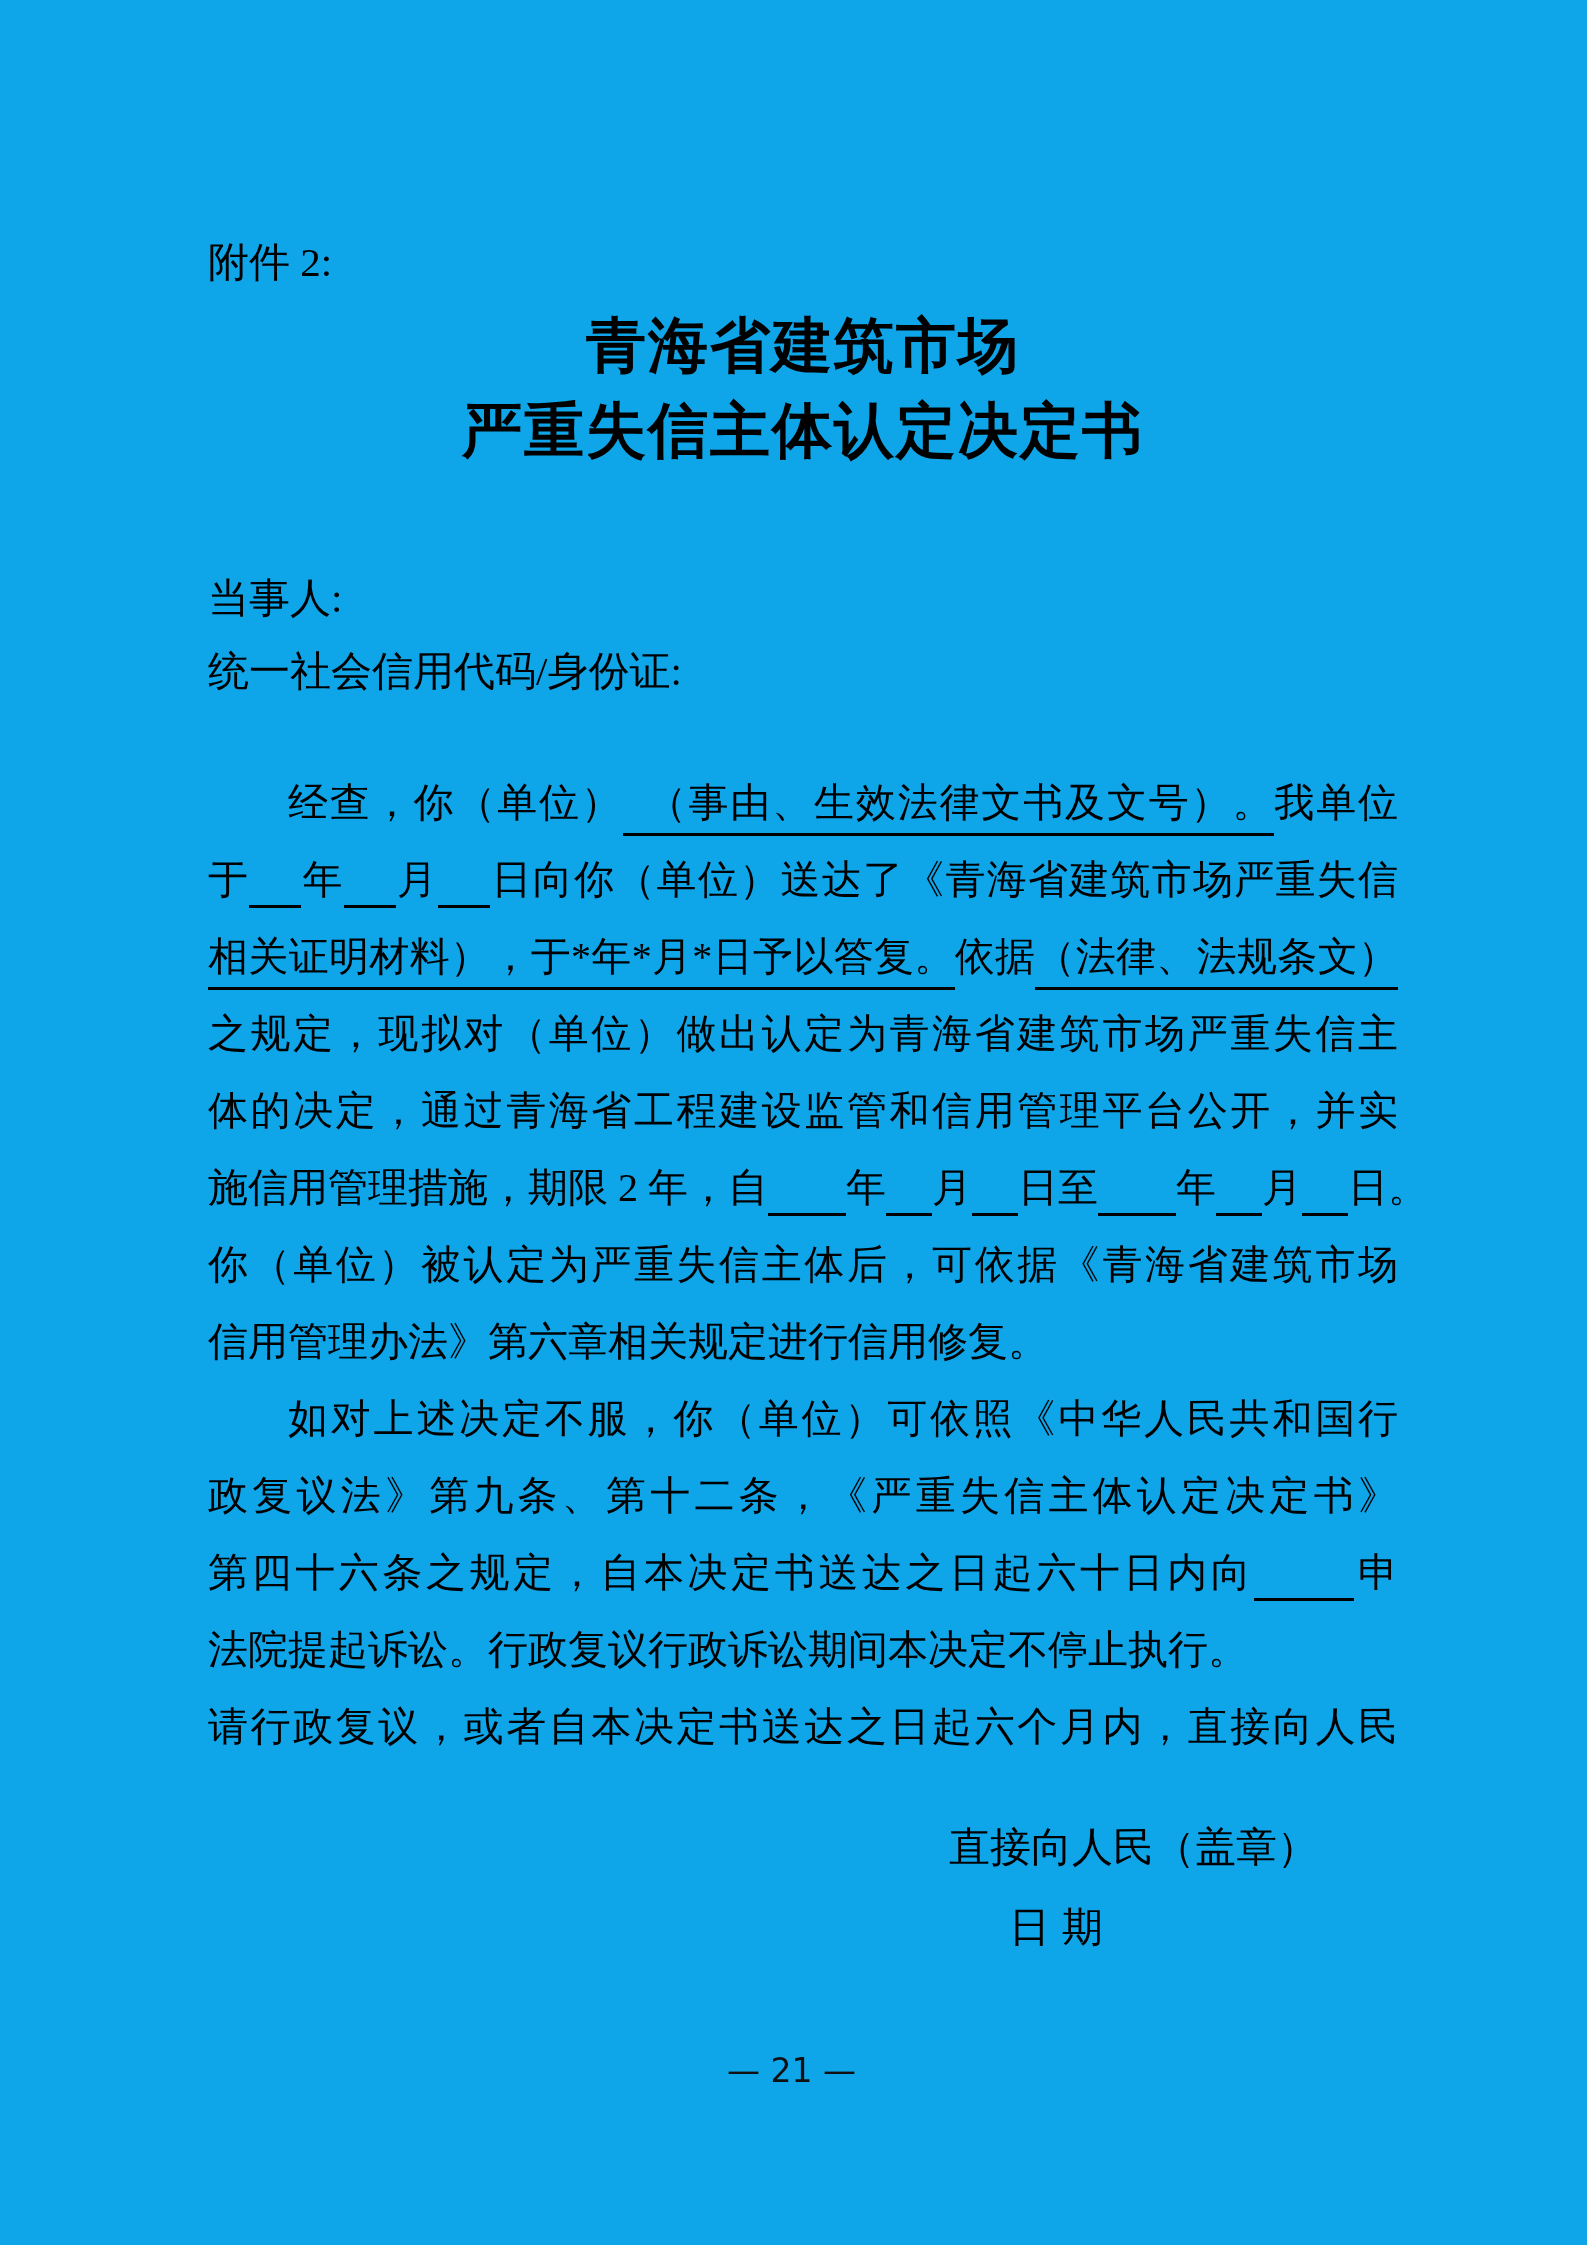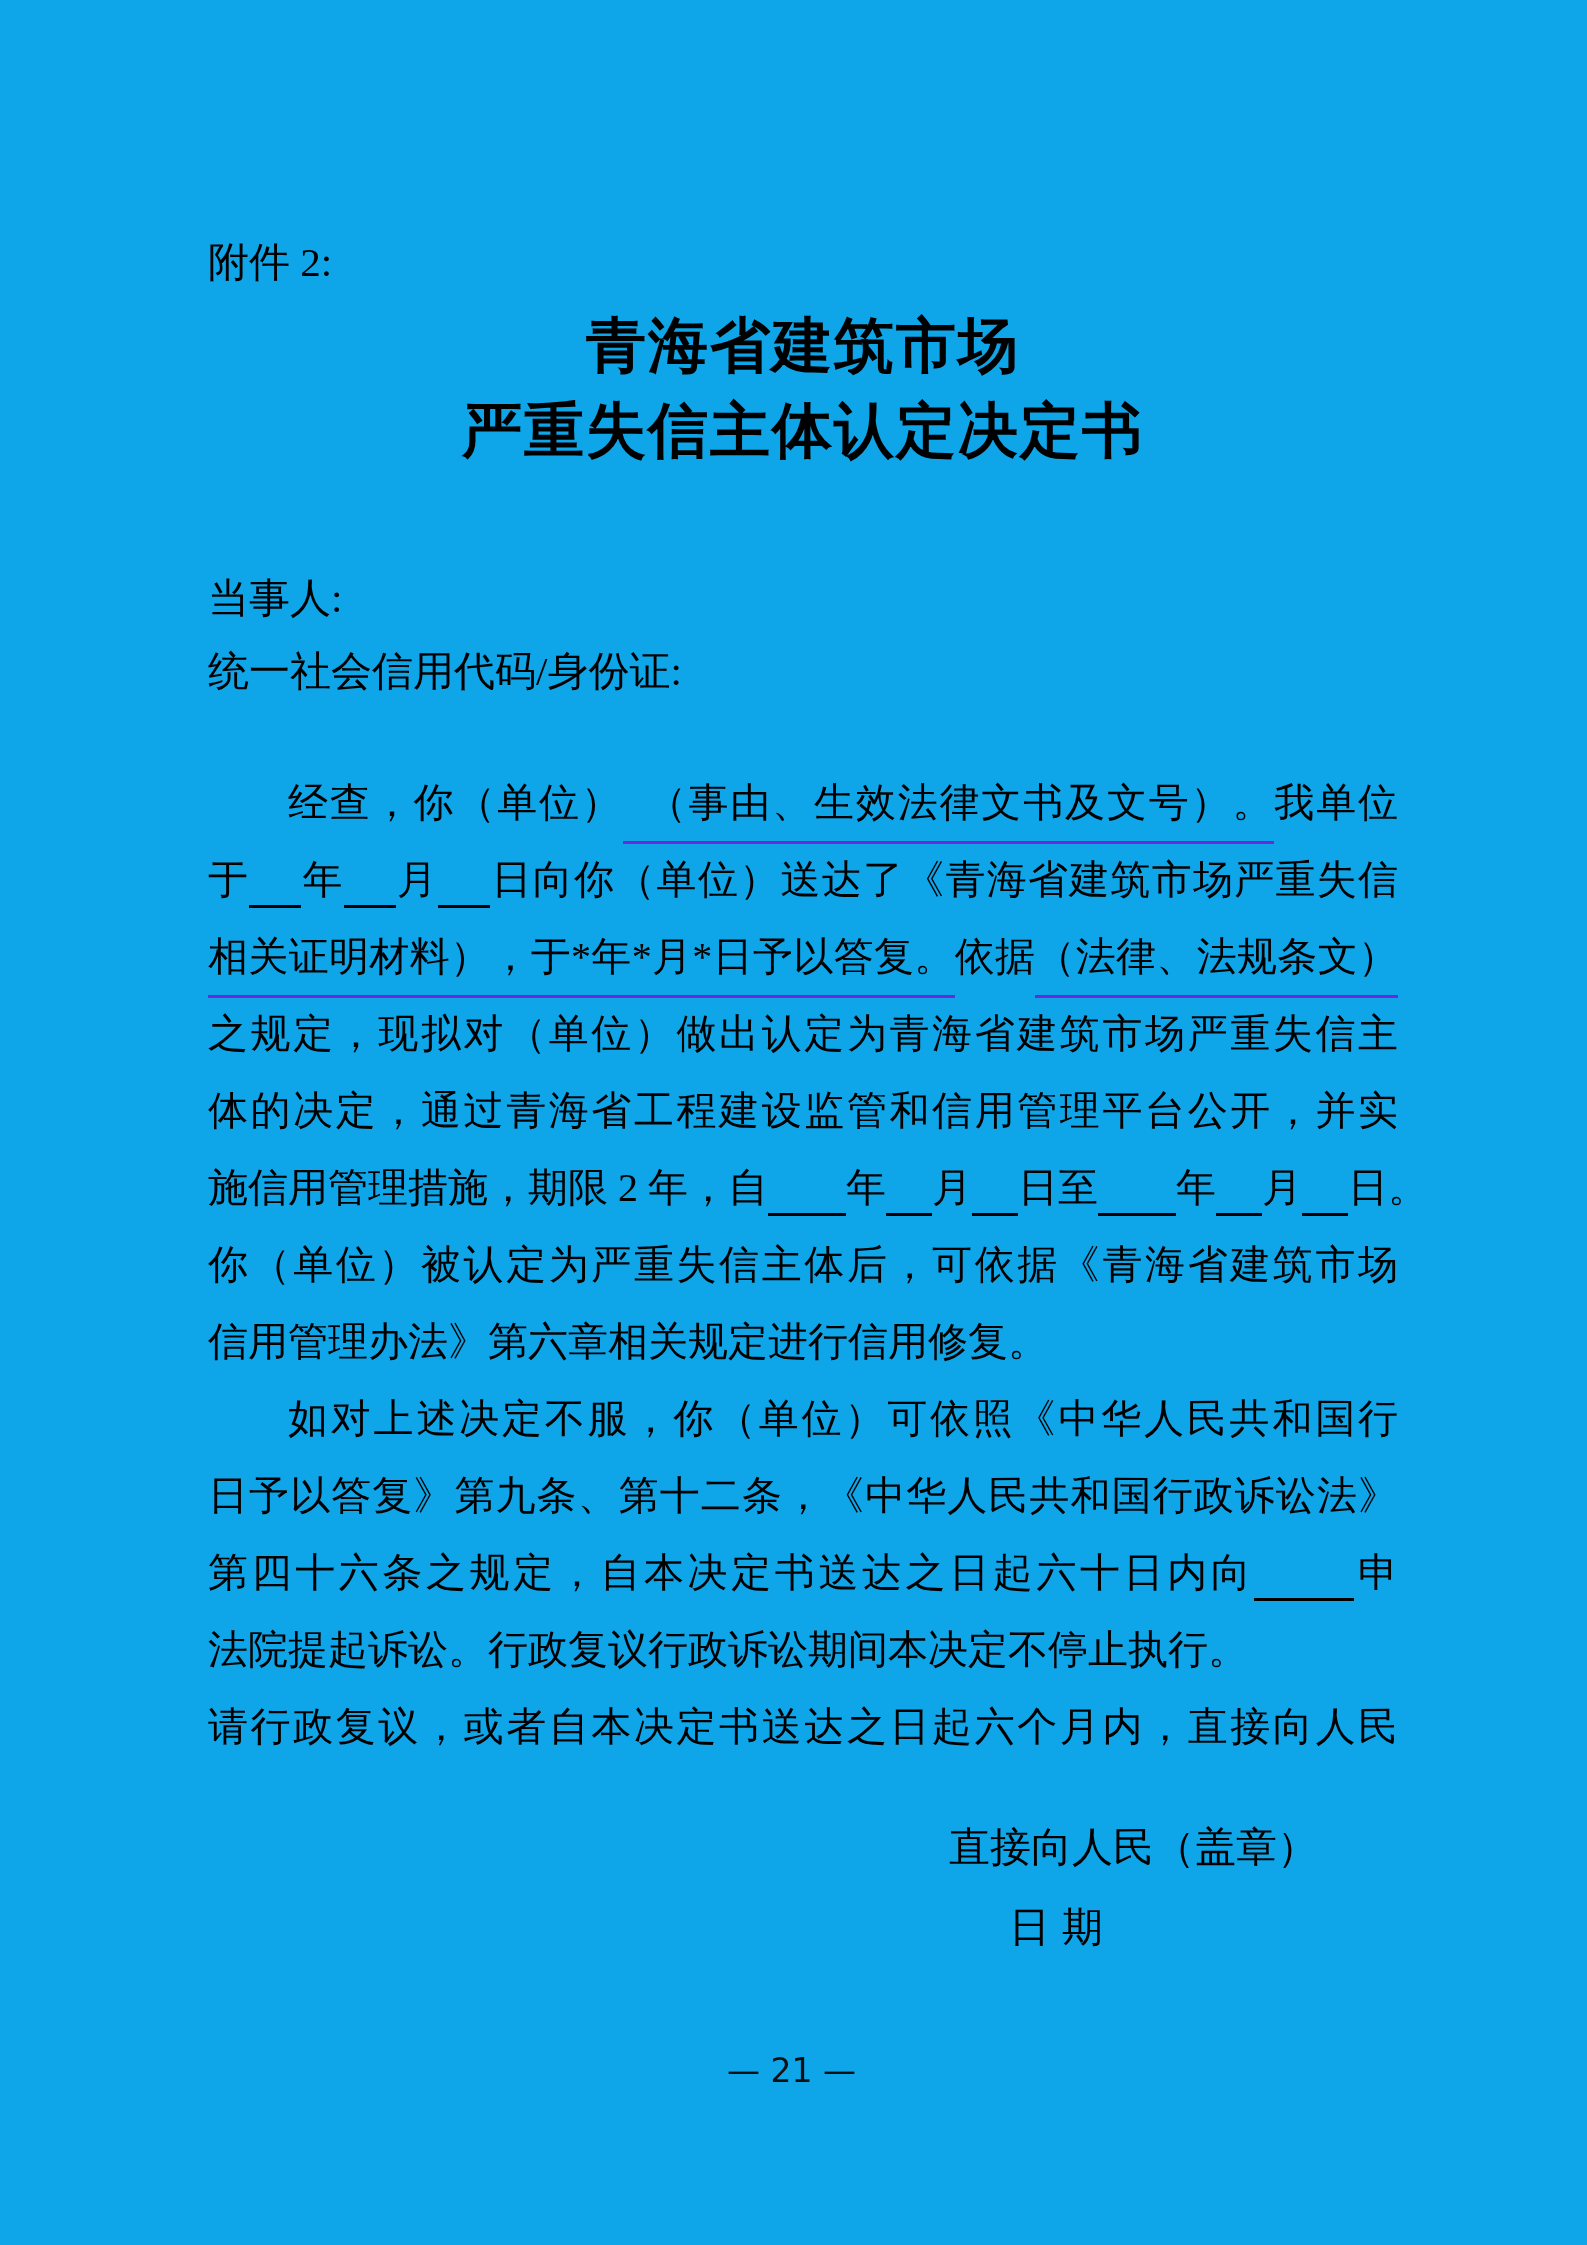--- a/index.html
+++ b/index.html
@@ -46,22 +46,22 @@
     white-space: nowrap; 
   }
   .bodyline.lastline {
     text-align: left;
     text-align-last: left;
   }
   .bodyline.indent {
     text-indent: 80px;
   }
   .seg-u {
-    border-bottom: 3px solid #6d28d9;
-    padding-bottom: 16px;
+    border-bottom: 3px solid #000000;
+    padding-bottom: 8px;
   }
   .seg-blank {
     display: inline-block;
     border-bottom: 3px solid #000000;
     line-height: normal;
     padding-bottom: 2px;
   }
   .signature {
     margin-top: 42px;
     font-size: 41px;
@@ -105,21 +105,21 @@
   <div class="docbody">
       <div class="bodyline indent"><span class="seg">经查，你（单位）</span><span class="seg-u">&nbsp;&nbsp;（事由、生效法律文书及文号）。</span><span class="seg">我单位</span></div>
       <div class="bodyline"><span class="seg">于</span><span class="seg-blank" style="width: 52px;">&nbsp;</span><span class="seg">年</span><span class="seg-blank" style="width: 52px;">&nbsp;</span><span class="seg">月</span><span class="seg-blank" style="width: 52px;">&nbsp;</span><span class="seg">日向你（单位）送达了《青海省建筑市场严重失信</span></div>
       <div class="bodyline"><span class="seg-u">相关证明材料），于*年*月*日予以答复。</span><span class="seg">依据</span><span class="seg-u">（法律、法规条文）</span></div>
       <div class="bodyline"><span class="seg">之规定，现拟对（单位）做出认定为青海省建筑市场严重失信主</span></div>
       <div class="bodyline"><span class="seg">体的决定，通过青海省工程建设监管和信用管理平台公开，并实</span></div>
       <div class="bodyline"><span class="seg">施信用管理措施，期限 2 年，自</span><span class="seg-blank" style="width: 78px;">&nbsp;</span><span class="seg">年</span><span class="seg-blank" style="width: 46px;">&nbsp;</span><span class="seg">月</span><span class="seg-blank" style="width: 46px;">&nbsp;</span><span class="seg">日至</span><span class="seg-blank" style="width: 78px;">&nbsp;</span><span class="seg">年</span><span class="seg-blank" style="width: 46px;">&nbsp;</span><span class="seg">月</span><span class="seg-blank" style="width: 46px;">&nbsp;</span><span class="seg">日。</span></div>
       <div class="bodyline"><span class="seg">你（单位）被认定为严重失信主体后，可依据《青海省建筑市场</span></div>
       <div class="bodyline lastline"><span class="seg">信用管理办法》第六章相关规定进行信用修复。</span></div>
       <div class="bodyline indent"><span class="seg">如对上述决定不服，你（单位）可依照《中华人民共和国行</span></div>
-      <div class="bodyline"><span class="seg">日予以答复》第九条、第十二条，《中华人民共和国行政诉讼法》</span></div>
+      <div class="bodyline"><span class="seg">政复议法》第九条、第十二条，《严重失信主体认定决定书》</span></div>
       <div class="bodyline"><span class="seg">第四十六条之规定，自本决定书送达之日起六十日内向</span><span class="seg-blank" style="width: 100px;">&nbsp;</span><span class="seg">申</span></div>
       <div class="bodyline lastline"><span class="seg">法院提起诉讼。行政复议行政诉讼期间本决定不停止执行。</span></div>
       <div class="bodyline"><span class="seg">请行政复议，或者自本决定书送达之日起六个月内，直接向人民</span></div>
     </div>
 
   <div class="signature">
     <div class="sig-unit">直接向人民（盖章）</div>
     <div class="sig-date">日期</div>
   </div>
 

